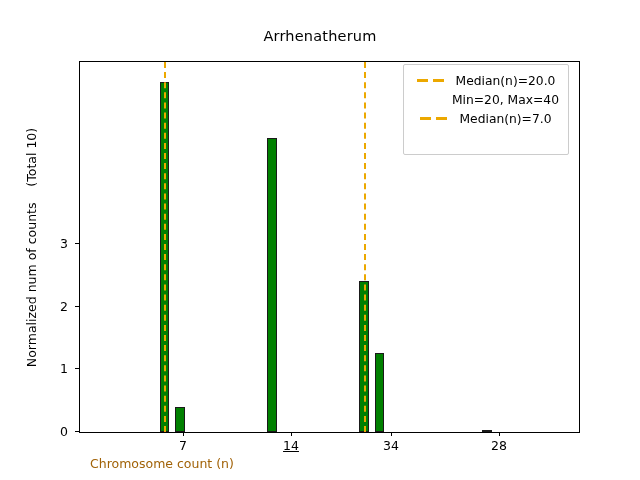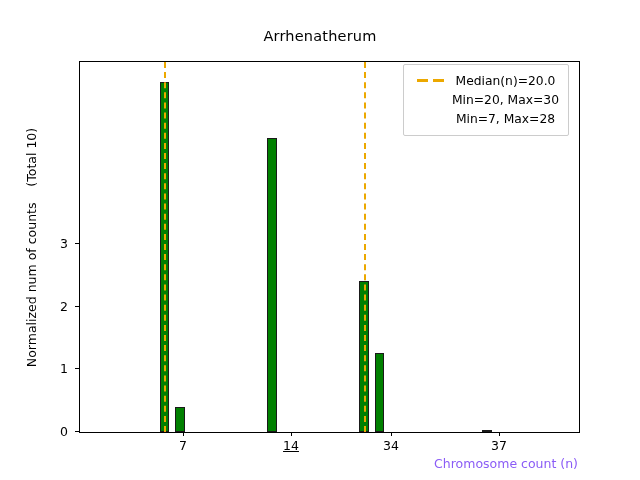--- a/index.html
+++ b/index.html
@@ -88,26 +88,26 @@
   .xtick-text {
     position: absolute;
     top: 438px;
     width: 44px;
     text-align: center;
     font-size: 12.5px;
     color: #000000;
   }
   .xaxis-label {
     position: absolute;
-    left: 79px;
+    left: 90px;
     top: 456px;
     width: 499px;
-    text-align: right;
-    font-size: 12.5px;
-    color: #8b5cf6;
+    text-align: left;
+    font-size: 12.5px;
+    color: #a16207;
   }
   .yaxis-label {
     position: absolute;
     left: -154px;
     top: 240px;
     width: 370px;
     text-align: center;
     font-size: 12.5px;
     color: #000000;
     transform: rotate(-90deg);
@@ -179,21 +179,21 @@
 
   <div>
     <div class="xtick-mark" style="left:183px;"></div>
     <div class="xtick-mark" style="left:291px;"></div>
     <div class="xtick-mark" style="left:391px;"></div>
     <div class="xtick-mark" style="left:499px;"></div>
 
     <div class="xtick-text" style="left:161px;">7</div>
     <div class="xtick-text" style="left:269px;text-decoration:underline;">14</div>
     <div class="xtick-text" style="left:369px;">34</div>
-    <div class="xtick-text" style="left:477px;">37</div>
+    <div class="xtick-text" style="left:477px;">28</div>
 
     <div class="xaxis-label">Chromosome count (n)</div>
   </div>
 
   <div id="plot-area">
     <div id="bars-layer">
         <div class="bar" style="left: 79.6865px; width: 9.51938px; height: 349.612px; background: rgb(0, 128, 0); border-color: rgb(26, 26, 26);"></div>
         <div class="bar" style="left: 95.0403px; width: 9.51938px; height: 24.9184px; background: rgb(0, 128, 0); border-color: rgb(26, 26, 26);"></div>
         <div class="bar" style="left: 187.163px; width: 9.51938px; height: 294.49px; background: rgb(0, 128, 0); border-color: rgb(26, 26, 26);"></div>
         <div class="bar" style="left: 279.286px; width: 9.51938px; height: 151.02px; background: rgb(0, 128, 0); border-color: rgb(26, 26, 26);"></div>
@@ -206,21 +206,24 @@
       </div>
   </div>
 
   <div id="legend">
     <div class="legend-row">
       <span class="legend-swatch"></span>
       <span class="legend-text">Median(n)=20.0</span>
     </div>
     <div class="legend-row">
       <span class="legend-swatch blank"></span>
-      <span class="legend-text">Min=20, Max=30</span>
+      <span class="legend-text">Min=20, Max=40</span>
+    </div>
+    <div class="legend-row">
+      <span class="legend-swatch"></span>
+      <span class="legend-text">Median(n)=7.0</span>
     </div>
     <div class="legend-row">
       <span class="legend-swatch blank"></span>
-      <span class="legend-text">Min=7, Max=28</span>
     </div>
   </div>
 
 </div>
 
 </body></html>

